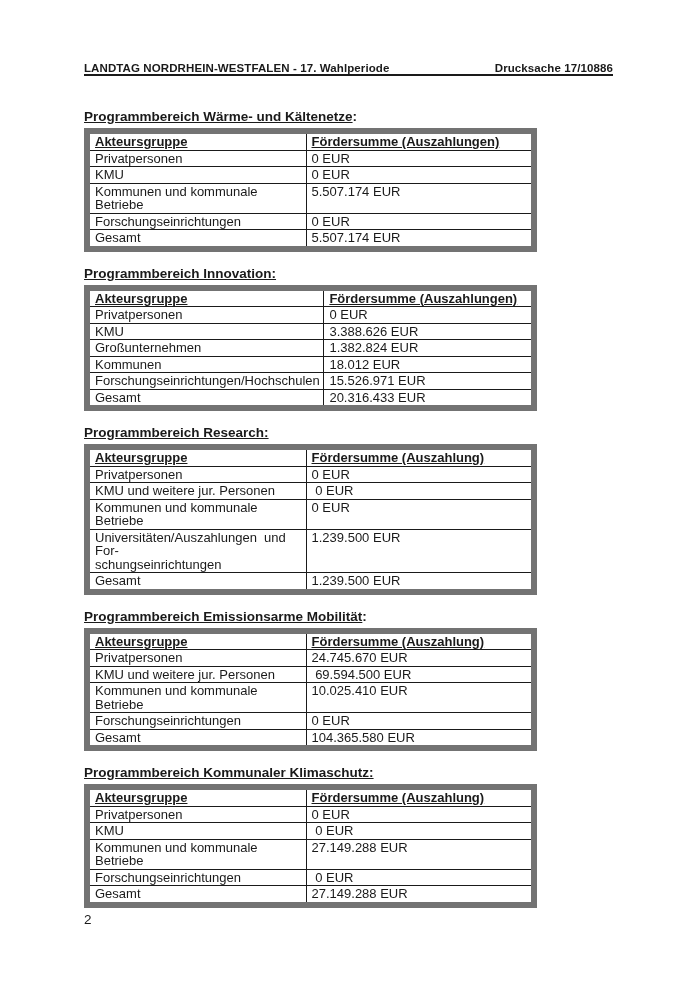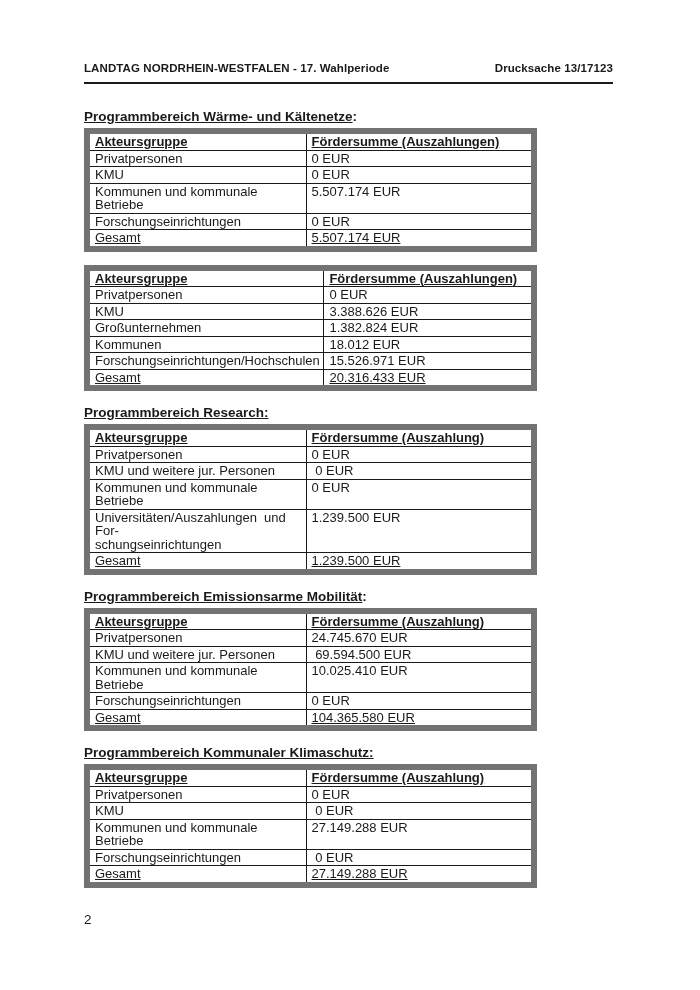--- a/index.html
+++ b/index.html
@@ -19,21 +19,20 @@
     left: 84px;
     top: 62px;
     width: 529px;
     display: flex;
     justify-content: space-between;
     align-items: flex-start;
     font-weight: bold;
     font-size: 11.5px;
     letter-spacing: 0.1px;
     border-bottom: 2px solid #1a1a1a;
-    padding-bottom: 8px;
   }
   #sections {
     position: absolute;
     left: 84px;
     top: 108px;
     width: 408px;
   }
   .section {
     margin-bottom: 13px;
   }
@@ -61,35 +60,34 @@
     text-align: left;
     vertical-align: top;
     white-space: pre-wrap;
     font-weight: normal;
   }
   table.funding th {
     font-weight: bold;
     text-decoration: underline;
   }
   table.funding tr.total td {
-    text-decoration: underline;
   }
   .page-number {
     position: absolute;
     left: 84px;
     top: 912px;
     font-size: 13.5px;
   }
 </style>
 </head>
 <body>
 
 <div class="doc-header">
   <span>LANDTAG NORDRHEIN-WESTFALEN - 17. Wahlperiode</span>
-  <span>Drucksache 13/17123</span>
+  <span>Drucksache 17/10886</span>
 </div>
 
 <div id="sections">
   <section class="section">
     <div class="section-heading"><span class="u">Programmbereich Wärme- und Kältenetze</span><span>:</span></div>
     <table class="funding">
       <colgroup>
           <col style="width: 49%;">
           <col>
         </colgroup>
@@ -118,20 +116,21 @@
           </tr>
           <tr class="total">
             <td>Gesamt</td>
             <td>5.507.174 EUR</td>
           </tr>
         </tbody>
     </table>
   </section>
 
   <section class="section">
+    <div class="section-heading"><span class="u">Programmbereich Innovation:</span><span></span></div>
     <table class="funding">
       <colgroup>
           <col style="width: 53%;">
           <col>
         </colgroup>
       <thead>
         <tr>
             <th>Akteursgruppe</th>
             <th>Fördersumme (Auszahlungen)</th>
           </tr>

